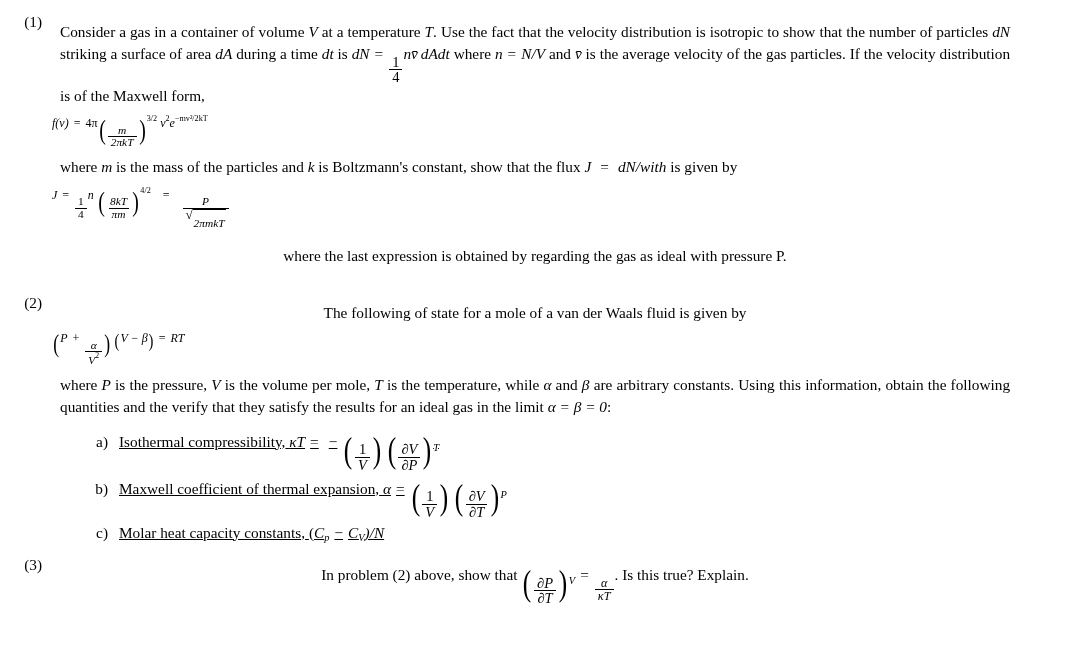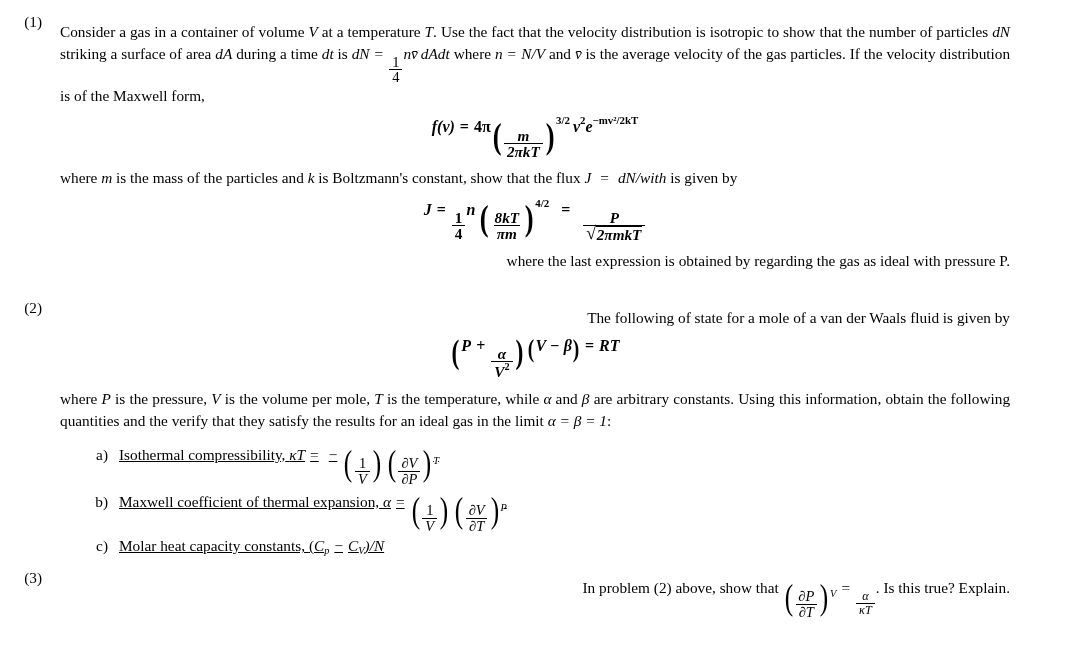--- a/index.html
+++ b/index.html
@@ -39,21 +39,21 @@
     flex: 1 1 auto;
     padding-left: 10px;
     padding-right: 62px;
   }
   .para {
     text-align: justify;
     text-justify: inter-word;
     line-height: 1.42;
     margin: 8px;
   }
-  .para.last-left { text-align: right; }
+  .para.last-left { text-align: center; }
 
   
   .mi { font-style: italic; font-family: "Liberation Serif", serif; }
   .mspace { display: inline-block; width: 3px; }
 
   
   .frac {
     display: inline-flex;
     flex-direction: column;
     align-items: center;
@@ -88,29 +88,28 @@
   .sqrt::before {
     content: "\221A";
     position: absolute;
     left: 0; top: -0.06em;
     font-size: 1.18em;
     font-style: normal;
   }
   .sqrt .rad {
     display: inline-block;
     border-top: 1px solid #000;
-    padding: 0 1px;
+    padding: 8px 1px;
   }
 
   
   .display-eq {
-    text-align: center;
+    text-align: left;
     margin: 6px 0 4px 0;
-    font-size: 16px;
-    font-weight: bold;
+    font-size: 12px;
   }
 
   
   .eq { margin: 0 5px; font-style: normal; }
   .eqwide { margin: 0 9px; font-style: normal; }
 
   
   .sublist { margin: 0; padding: 0; }
   .subitem {
     display: flex;
@@ -221,21 +220,21 @@
         <span class="mi">P</span>
         <span>is the pressure,</span>
         <span class="mi">V</span>
         <span>is the volume per mole,</span>
         <span class="mi">T</span>
         <span>is the temperature, while</span>
         <span class="mi">α</span>
         <span>and</span>
         <span class="mi">β</span>
         <span>are arbitrary constants. Using this information, obtain the following quantities and the verify that they satisfy the results for an ideal gas in the limit</span>
-        <span class="mi">α = β = 1</span><span>:</span>
+        <span class="mi">α = β = 0</span><span>:</span>
       </div>
 
       <div class="spacer-sm"></div>
 
       <div class="sublist">
 
         <div class="subitem">
           <div class="sub-num">a)</div>
           <div class="sub-body">
             <span>Isothermal compressibility,</span>

